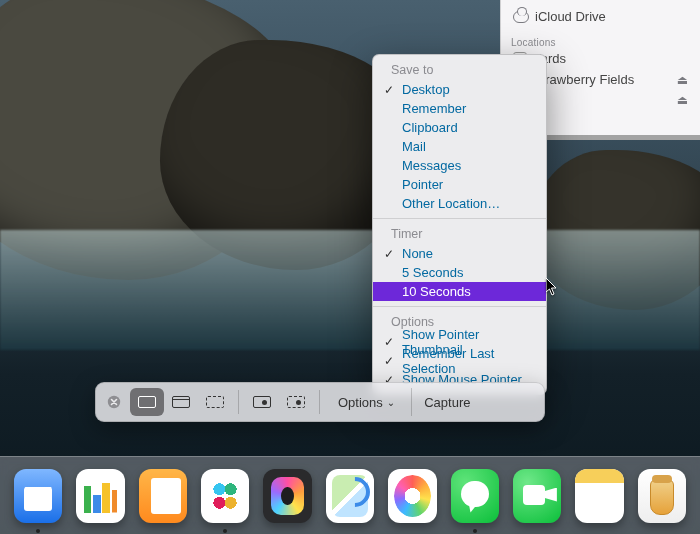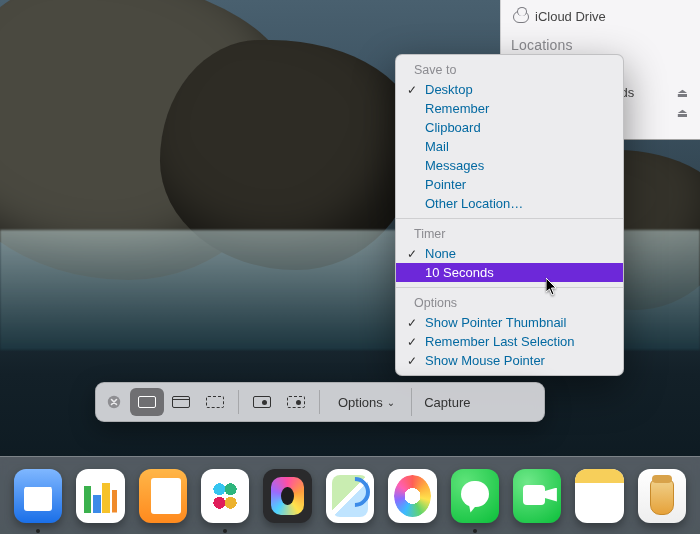--- a/index.html
+++ b/index.html
@@ -20,25 +20,25 @@
   .r3 { right:-30px; top:150px; width:200px; height:160px; background:#35332b;}
   .sea {
     position:absolute; left:0; right:0; top:230px; height:120px;
     background: linear-gradient(180deg, rgba(180,200,200,.6), rgba(30,60,70,.7));
     filter: blur(1px);
   }
 
   
   .finder {
     position:absolute; top:0; right:0; width:200px; height:140px;
-    background:#f6f5f7; border-left:1px solid #d0d0d2; border-bottom:1px solid #a3a3a3;
+    background:#f6f5f7; border-left:1px solid #d0d0d2; border-bottom:5px solid #a3a3a3;
     font-size:13px; color:#444; padding:6px 10px;
   }
   .finder .row { display:flex; align-items:center; gap:6px; padding:3px 2px; }
-  .finder .section { color:#8a8a8f; font-size:14px; margin-top:10px; margin-bottom:8px; letter-spacing:.2px;}
+  .finder .section { color:#8a8a8f; font-size:10px; margin-top:10px; margin-bottom:0; letter-spacing:.2px;}
   .eject { margin-left:auto; font-size:12px; color:#7a7a80;}
   .cloud-icon { width:16px; height:12px; border:1.3px solid #7a7a80; border-radius:7px 7px 7px 7px / 7px 7px 7px 7px; position:relative;}
   .cloud-icon::before{content:"";position:absolute;width:8px;height:8px;border:1.3px solid #7a7a80;border-radius:50%;top:-5px;left:3px;background:#f6f5f7;border-bottom:none;}
   .disk-icon { width:14px;height:14px;border:1px solid #999;border-radius:3px;background:linear-gradient(#eee,#ccc);}
 
   
   .toolbar {
     position:absolute; left:95px; top:382px; width:450px; height:40px;
     background: rgba(235,235,238,.85);
     border:1px solid rgba(0,0,0,.15);
@@ -60,21 +60,21 @@
   .ic-rect{width:18px;height:12px;border:1.6px solid currentColor;border-radius:2px;}
   .ic-win{width:18px;height:12px;border:1.6px solid currentColor;border-radius:2px;position:relative;}
   .ic-win::before{content:"";position:absolute;left:0;right:0;top:2px;border-top:1.6px solid currentColor;}
   .ic-sel{width:18px;height:12px;border:1.6px dashed currentColor;border-radius:2px;}
   .dot{width:5px;height:5px;border-radius:50%;background:currentColor;position:absolute;right:3px;bottom:2px;}
   .ic-recfull{width:18px;height:12px;border:1.6px solid currentColor;border-radius:2px;position:relative;}
   .ic-recsel{width:18px;height:12px;border:1.6px dashed currentColor;border-radius:2px;position:relative;}
 
   
   .menu {
-    position:absolute; left:395px; top:54px; width:229px;
+    position:absolute; left:372px; top:54px; width:175px;
     background:#ececee; border:1px solid rgba(0,0,0,.18); border-radius:7px;
     box-shadow: 0 14px 40px rgba(0,0,0,.45);
     font-size:13px; padding:5px 0;
   }
   .menu .hdr{ color:#8b8b90; padding:3px 18px; font-size:12.5px; }
   .menu .item{ padding:2px 10px 2px 29px; position:relative; display:flex; align-items:center; height:19px; color:#0369a1;}
   .menu .item.check::before{content:"✓"; position:absolute; left:11px; font-size:12px; color:#333;}
   .menu .item.hl{ background:#6d28d9; color:#fff;}
   .menu hr{border:none;border-top:1px solid rgba(0,0,0,.12); margin:5px 0;}
   .cursor{position:absolute; left:546px; top:278px; width:14px; height:18px; pointer-events:none;}
@@ -185,20 +185,23 @@
       <span>Pointer</span>
     </div>
   <div class="item">
       <span>Other Location…</span>
     </div>
   <hr>
   <div class="hdr">Timer</div>
   <div class="item check">
       <span>None</span>
     </div>
+  <div class="item">
+      <span>5 Seconds</span>
+    </div>
   <div class="item hl">
       <span>10 Seconds</span>
     </div>
   <hr>
   <div class="hdr">Options</div>
   <div class="item check">
       <span>Show Pointer Thumbnail</span>
     </div>
   <div class="item check">
       <span>Remember Last Selection</span>

